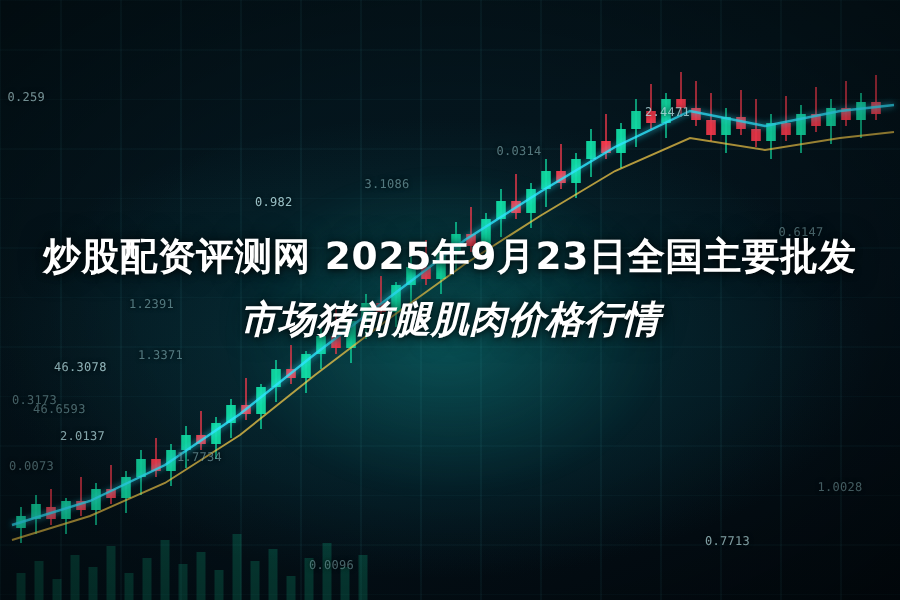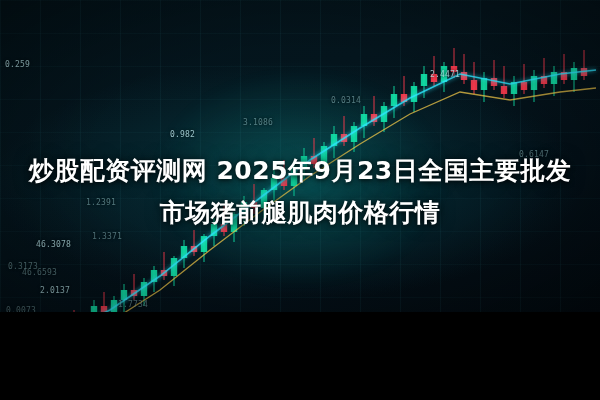--- a/index.html
+++ b/index.html
@@ -3,21 +3,21 @@
 <meta charset="utf-8">
 <style>
   html, body {
     margin: 0;
     padding: 0;
     background: #000;
   }
   #stage {
     position: relative;
     width: 600px;
-    height: 312px;
+    height: 400px;
     overflow: hidden;
     background: #0c4a6e;
     font-family: "DejaVu Sans", "Liberation Sans", sans-serif;
   }
 
   
   .bg {
     position: absolute;
     inset: 0;
     background:
@@ -88,21 +88,21 @@
     top: 150px;
     text-align: center;
     color: #ffffff;
     font-size: 25px;
     line-height: 42px;
     font-weight: 700;
     letter-spacing: 0.5px;
     text-shadow: 0 1px 5px rgba(0,0,0,0.85), 0 0 16px rgba(0,0,0,0.6);
     padding: 0 14px;
   }
-  .headline .l2 { display: block; }
+  .headline .l2 { display: block; font-style: italic; }
 </style>
 </head>
 <body>
 
 <div id="stage">
 
   <div class="bg"></div>
   <div class="grid-v"></div>
   <div class="grid-h"></div>
   <div class="glow-center"></div>

